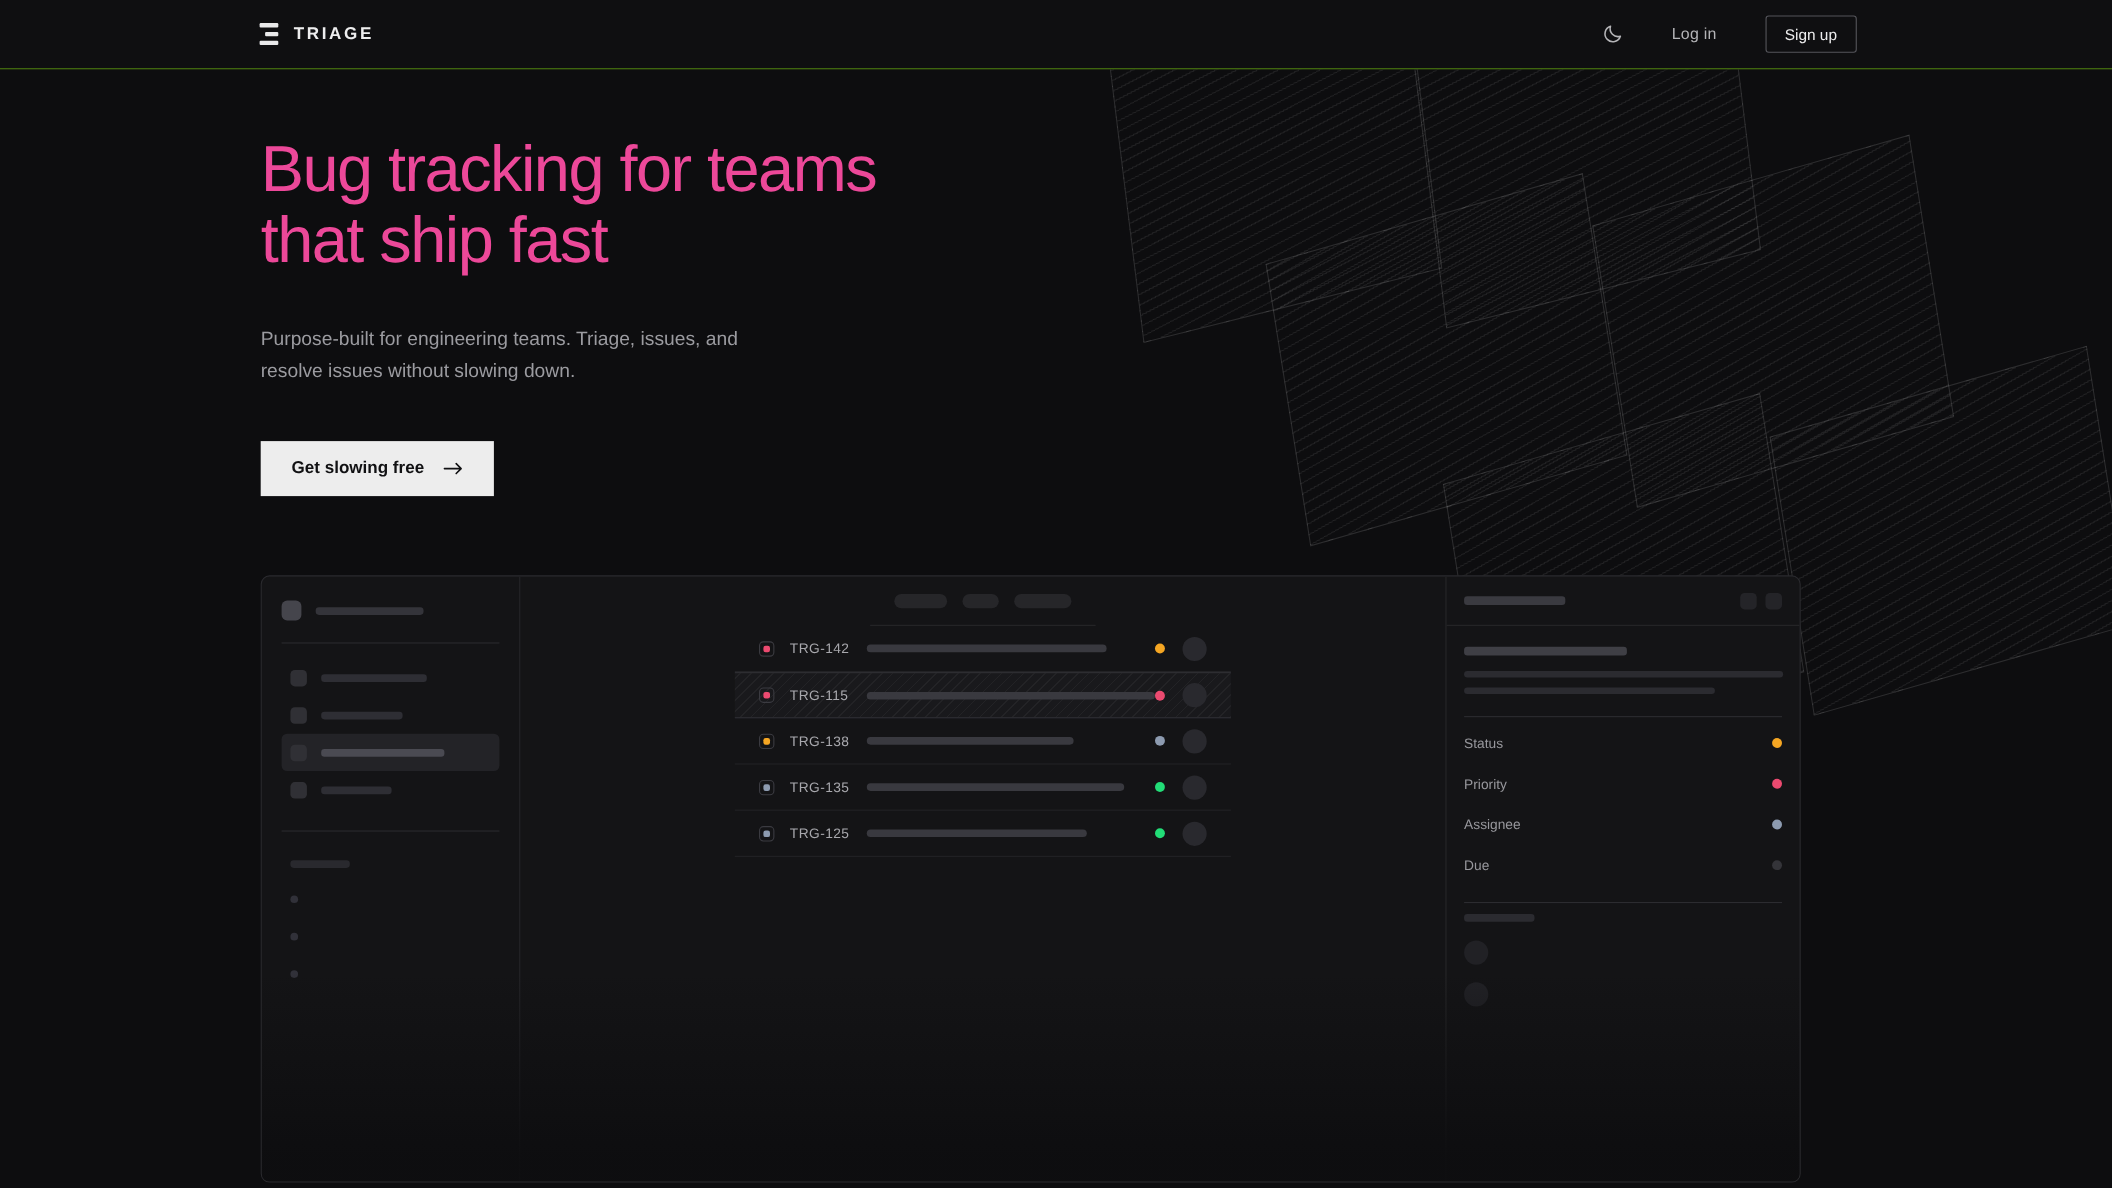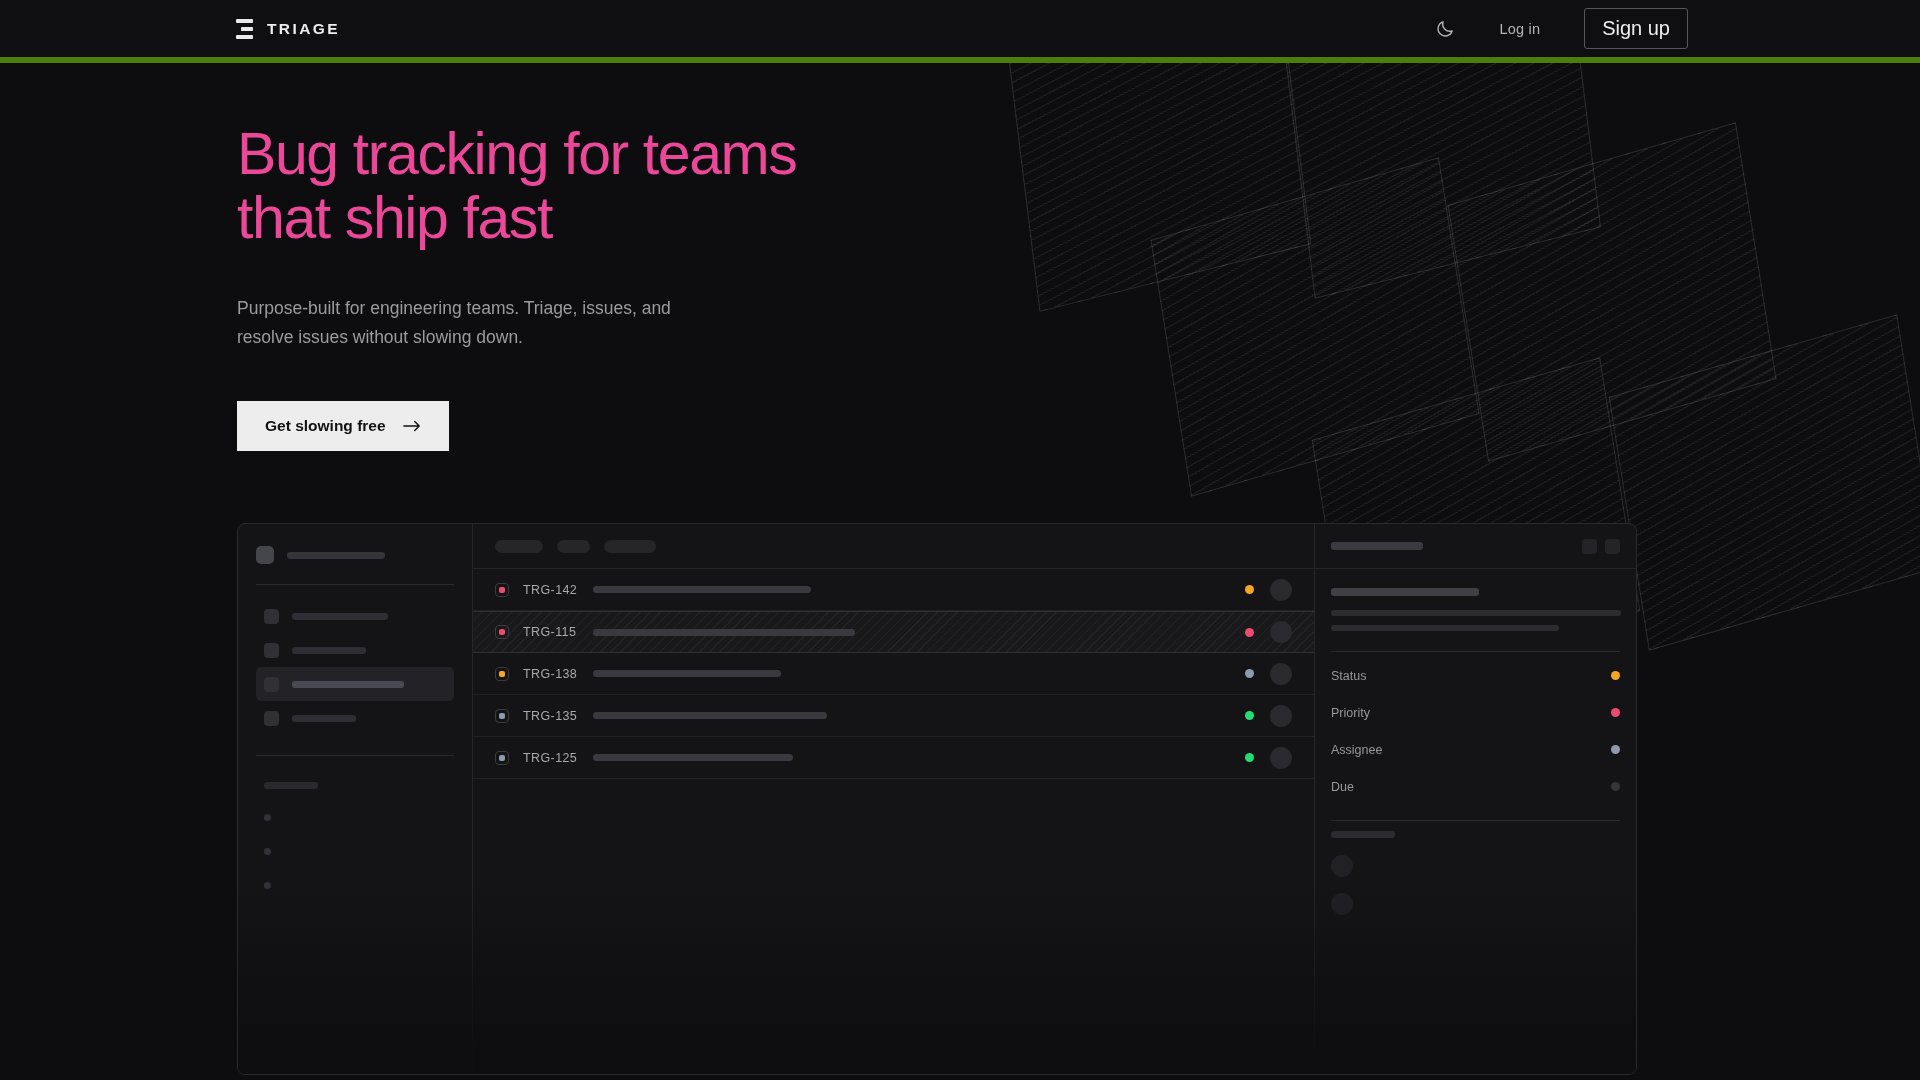--- a/index.html
+++ b/index.html
@@ -8,21 +8,21 @@
     background: #0d0d0f;
     font-family: "Liberation Sans", sans-serif;
     overflow: hidden;
   }
 
   
   .navbar {
     position: absolute; top: 0; left: 0;
     width: 1920px; height: 63px;
     background: #0f0f11;
-    border-bottom: 6px solid #4d7c0f;
+    border-bottom: 1px solid #4d7c0f;
     display: flex; align-items: center;
     z-index: 40;
   }
   .brand {
     position: absolute; left: 236px;
     display: flex; align-items: center; gap: 14px;
   }
   .brand-mark {
     width: 17px; height: 20px;
     display: flex; flex-direction: column; justify-content: space-between;
@@ -38,21 +38,21 @@
   .nav-right {
     position: absolute; right: 232px;
     display: flex; align-items: center; gap: 44px;
   }
   .moon-icon { width: 20px; height: 20px; display:block; cursor: pointer; }
   .login-link {
     color: #b4b4b7; font-size: 14.5px; letter-spacing: .2px; cursor: pointer;
   }
   .signup-btn {
     border: 1px solid #55555b; background: transparent;
-    color: #ededee; font-size: 20px;
+    color: #ededee; font-size: 14px;
     padding: 8px 17px; border-radius: 3px; cursor: pointer;
     font-family: "Liberation Sans", sans-serif;
   }
 
   
   .hero { position: absolute; top: 63px; left: 0; width: 1920px; height: 960px; }
 
   .deco { position: absolute; inset: 0; overflow: hidden; pointer-events: none; }
   .slab {
     position: absolute;
@@ -110,21 +110,21 @@
   .sq { background: #3a3a40; border-radius: 5px; flex: none; }
   .bar { background: #2c2c31; border-radius: 3px; }
   .sb-sep { height: 1px; background: #2a2a2e; margin: 20px 0 14px 0; }
   .sb-row { display: flex; align-items: center; gap: 13px; height: 34px; padding: 0 8px; border-radius: 5px; }
   .sb-row.active { background: #232327; }
   .sb-dot-sq { width: 15px; height: 15px; background: #303035; border-radius: 4px; flex: none; }
   .sb-dot { width: 7px; height: 7px; background: #313139; border-radius: 50%; flex:none; }
   .sb-mini { display: flex; align-items: center; height: 30px; padding-left: 8px; }
 
   
-  .mock-list { flex: 1; display: flex; flex-direction: column; min-width: 0; }
+  .mock-list { flex: 1; display: flex; flex-direction: column; min-width: 0; align-items: center; }
   .list-toolbar {
     height: 45px; border-bottom: 1px solid #262629;
     display: flex; align-items: center; gap: 14px; padding: 0 22px;
   }
   .chip { height: 13px; background: #262629; border-radius: 7px; }
   .rows { display: flex; flex-direction: column; }
   .row {
     height: 42px; display: flex; align-items: center;
     padding: 0 22px; border-bottom: 1px solid #222225;
     gap: 0;

